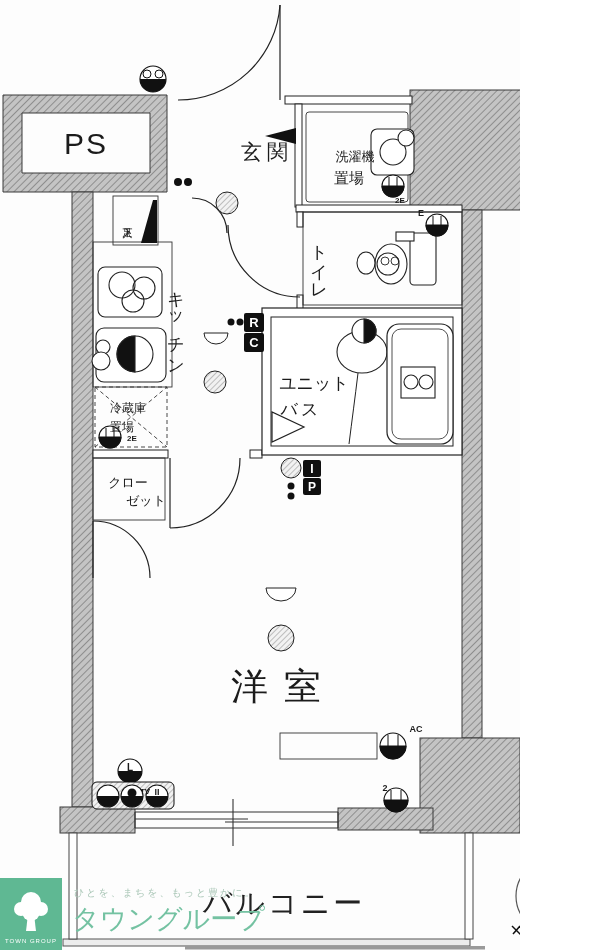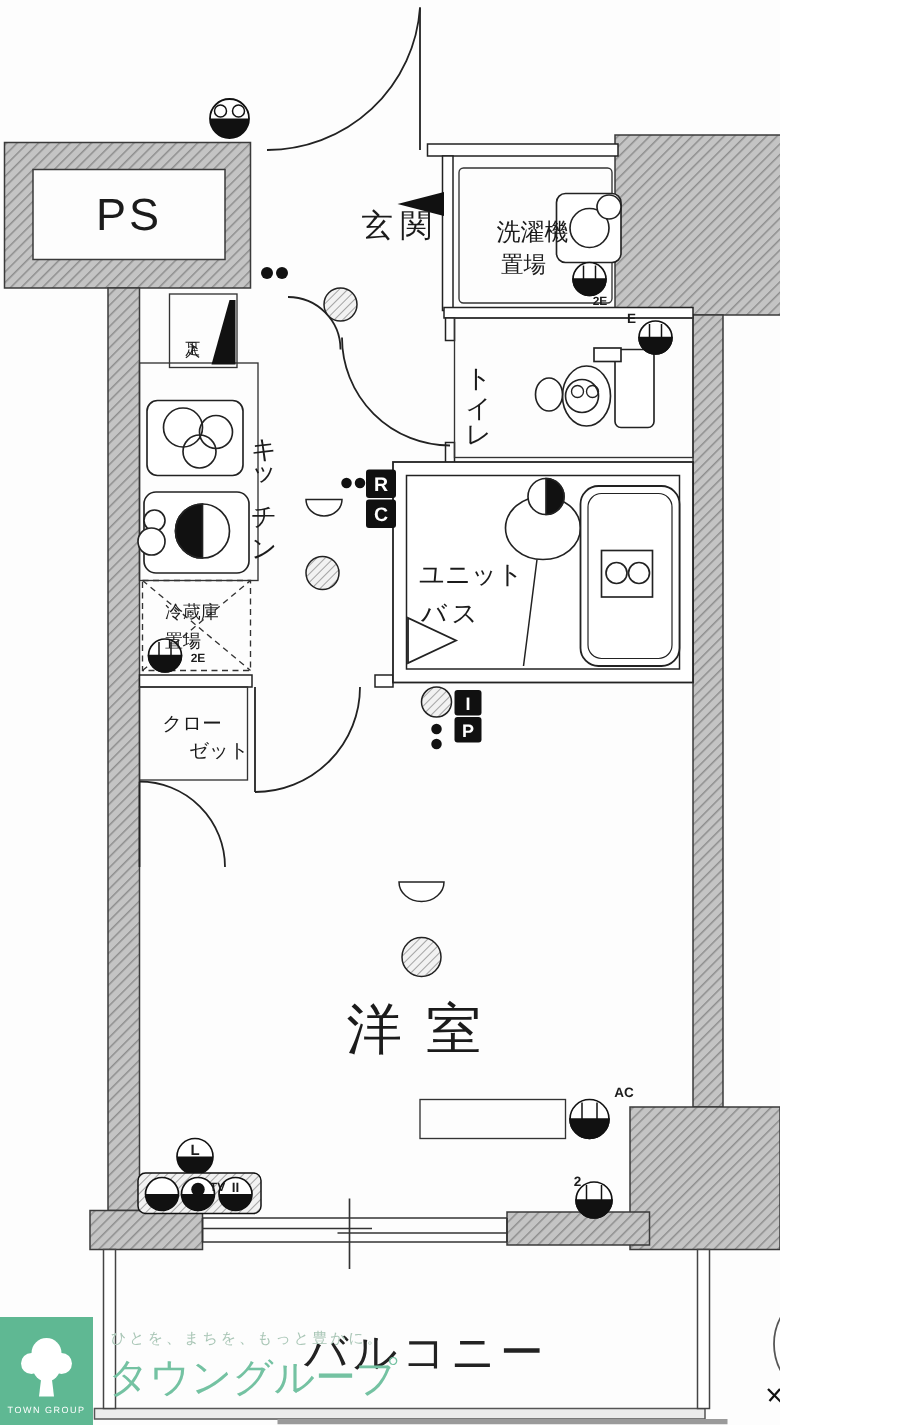--- a/index.html
+++ b/index.html
@@ -222,21 +222,21 @@
       <circle cx="21" cy="909" r="7"></circle>
       <circle cx="41" cy="909" r="7"></circle>
       <circle cx="31" cy="912" r="9"></circle>
       <polygon points="29,906 33,906 36,931 26,931"></polygon>
     </g>
   </g>
 </svg>
 
 <div class="lbl" style="left:86px;top:144px;font-size:30px;letter-spacing:2px;">PS</div>
 <div class="lbl" style="left:247px;top:151px;font-size:21px;letter-spacing:5px;margin-left:20px;">玄関</div>
-<div class="lbl" style="left:355px;top:156px;font-size:16px;">洗濯機</div>
+<div class="lbl" style="left:355px;top:156px;font-size:13px;">洗濯機</div>
 <div class="lbl" style="left:349px;top:177px;font-size:15px;">置場</div>
 <div class="lbl vert" style="left:319px;top:262px;font-size:17px;">トイレ</div>
 <div class="lbl vert" style="left:176px;top:325px;font-size:17px;letter-spacing:3px;">キッチン</div>
 <div class="lbl vert" style="left:127px;top:220px;font-size:10px;">下足入</div>
 <div class="lbl" style="left:314px;top:383px;font-size:17px;">ユニット</div>
 <div class="lbl" style="left:301px;top:409px;font-size:17px;letter-spacing:3px;">バス</div>
 <div class="lbl" style="left:128px;top:408px;font-size:12px;">冷蔵庫</div>
 <div class="lbl" style="left:122px;top:427px;font-size:12px;">置場</div>
 <div class="lbl" style="left:128px;top:482px;font-size:13px;">クロー</div>
 <div class="lbl" style="left:146px;top:500px;font-size:13px;">ゼット</div>

